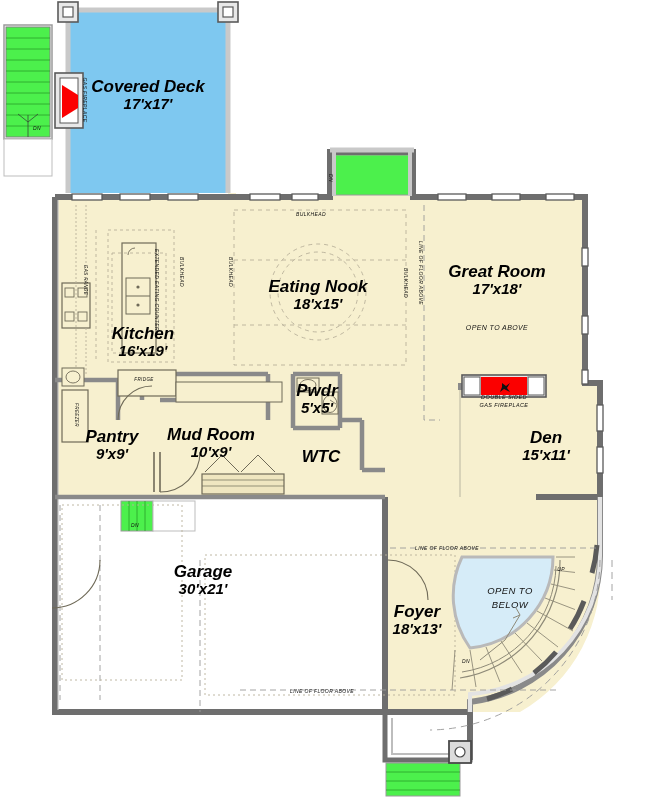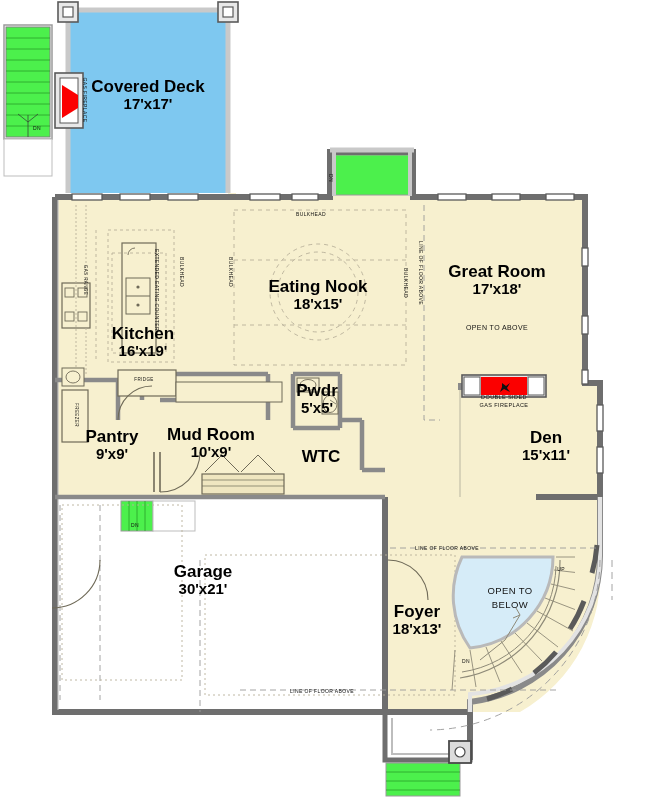--- a/index.html
+++ b/index.html
@@ -1,17 +1,17 @@
 <!DOCTYPE html>
 <html><head>
 <meta charset="utf-8">
 <style>
   html,body{margin:0;padding:0;background:#ffffff;}
   body{width:650px;height:800px;font-family:"Liberation Sans",sans-serif;overflow:hidden;}
-  #plan{position:relative;width:650px;height:800px;background:#fff;}
+  #plan{position:relative;width:650px;height:800px;background:#fff;font-style:italic;}
   svg{display:block;}
   .rm-name{font-family:"Liberation Sans",sans-serif;font-weight:bold;fill:#000;text-anchor:middle;}
   .rm-dim{font-family:"Liberation Sans",sans-serif;font-weight:bold;fill:#000;text-anchor:middle;}
   .note{font-family:"Liberation Sans",sans-serif;fill:#111;text-anchor:middle;letter-spacing:0.4px;}
 </style>
 </head>
 <body>
 
 <div id="plan">
 <svg width="650" height="800" viewBox="0 0 650 800">

